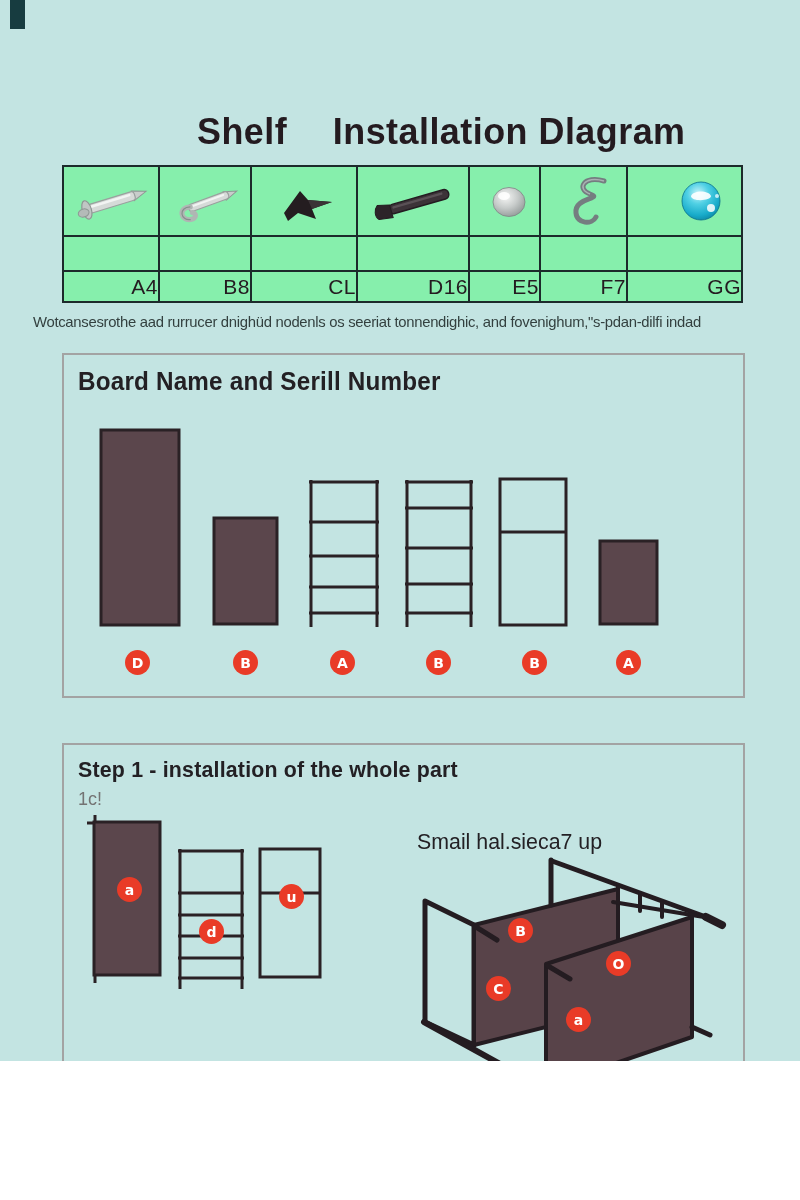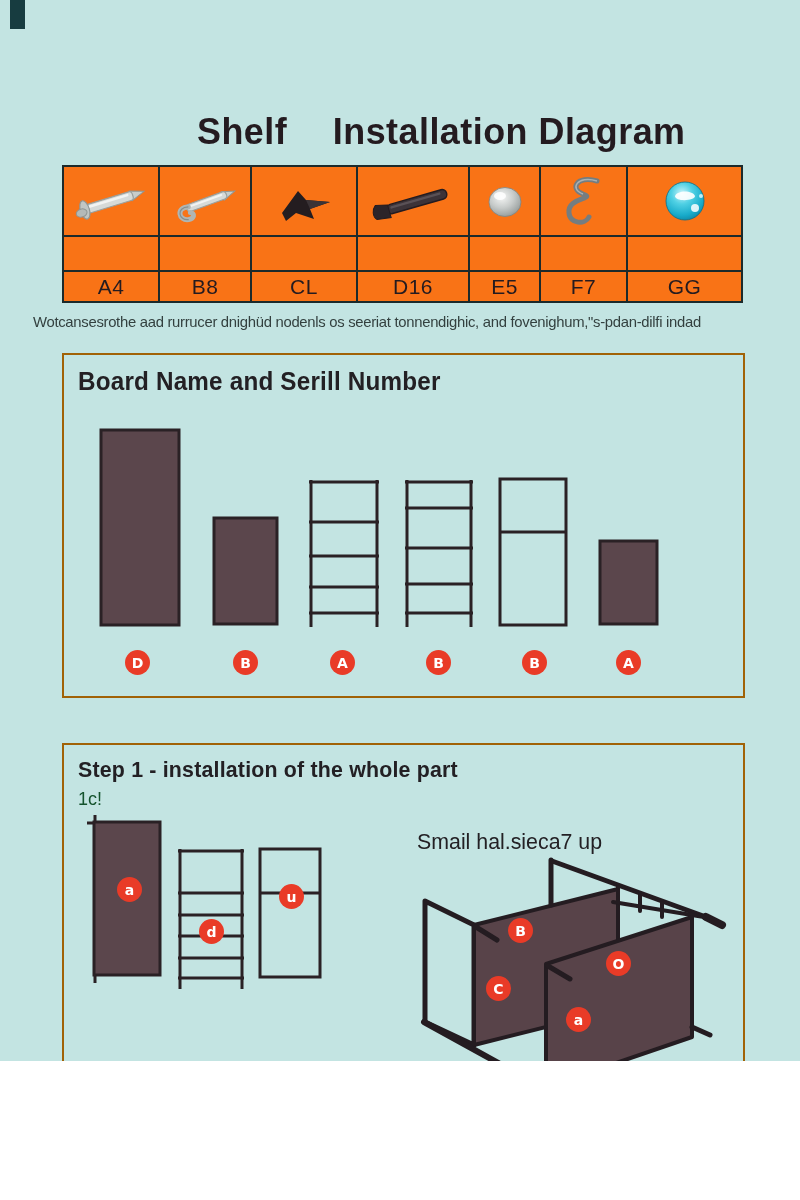--- a/index.html
+++ b/index.html
@@ -13,35 +13,35 @@
 
   
   #title{position:absolute;left:197px;top:86px;font-size:37px;font-weight:600;color:#241b20;
          letter-spacing:0.5px;white-space:nowrap;transform:scaleX(.97);transform-origin:left;}
   #title .gap{display:inline-block;width:47px;}
 
   
   #parts-table{position:absolute;left:62px;top:165px;background:#1c2a2b;padding:2px;
     display:grid;grid-template-columns:94px 90px 104px 110px 69px 85px 113px;
     grid-template-rows:68px 33px 29px;gap:2px;}
-  #parts-table .cell{background:#f97316;display:flex;align-items:center;justify-content:center;}
+  #parts-table .cell{background:#86efac;display:flex;align-items:center;justify-content:flex-end;}
   #parts-table .lbl{font-size:21px;font-weight:500;color:#241b20;letter-spacing:0.5px;}
 
   
   #notes-line{position:absolute;left:33px;top:313px;width:740px;font-size:15px;color:#33403f;
     letter-spacing:-0.3px;white-space:nowrap;transform:scaleX(.99);transform-origin:left;}
 
   
-  .section-box{position:absolute;left:62px;border:2px solid #a16207;background:transparent;}
+  .section-box{position:absolute;left:62px;border:2px solid #a3a3a3;background:transparent;}
   #board-box{top:353px;width:679px;height:341px;}
   #step-box{top:743px;width:679px;height:381px;}
   .section-title{position:absolute;left:14px;top:12px;font-size:25px;font-weight:600;color:#232024;
     letter-spacing:0.2px;white-space:nowrap;transform:scaleX(.97);transform-origin:left;}
   #step-title{font-size:22px;}
-  #step-subtitle{position:absolute;left:14px;top:44px;font-size:18px;color:#14532d;}
+  #step-subtitle{position:absolute;left:14px;top:44px;font-size:18px;color:#737373;}
   #step-caption{position:absolute;left:353px;top:84px;font-size:22px;font-weight:500;color:#232024;
     white-space:nowrap;transform:scaleX(.97);transform-origin:left;}
 
   .shapes-svg{position:absolute;left:0;top:0;}
 
   
   .badge{position:absolute;width:25px;height:25px;border-radius:50%;background:#e93b27;
     color:#fff;font-weight:bold;font-size:14px;display:flex;align-items:center;justify-content:center;
     font-family:"DejaVu Sans","Liberation Sans",sans-serif;}
 </style>

